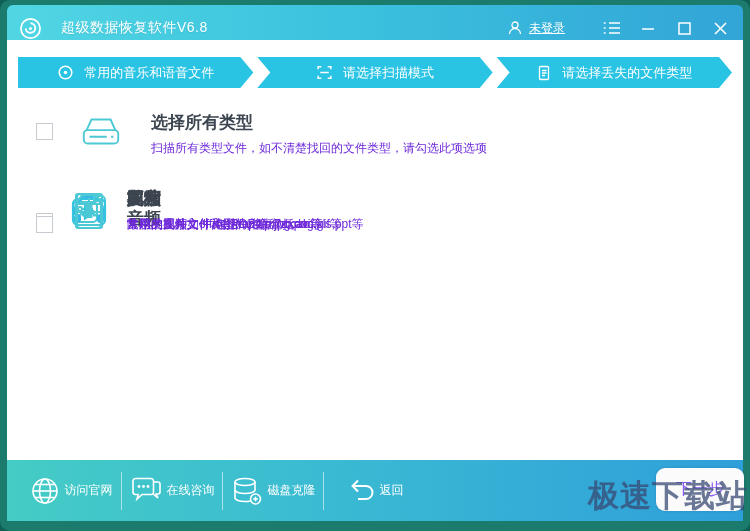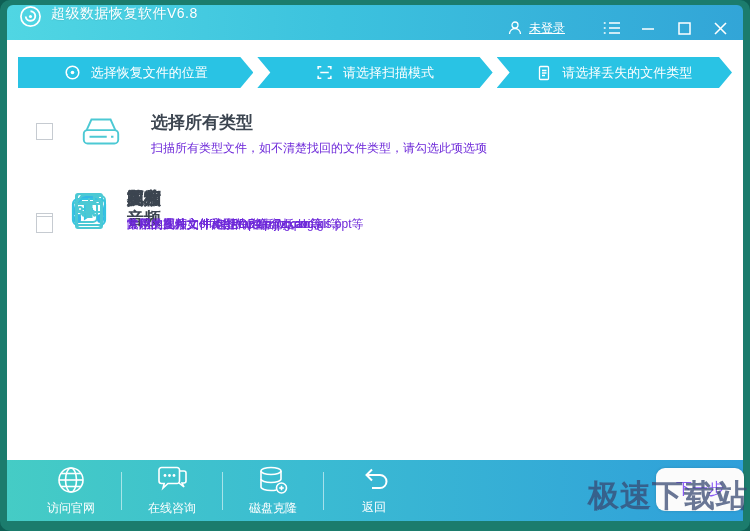--- a/index.html
+++ b/index.html
@@ -2,21 +2,21 @@
 <html><head>
 <meta charset="utf-8">
 <style>
   html,body{margin:0;padding:0;}
   body{width:750px;height:531px;overflow:hidden;font-family:"Liberation Sans","DejaVu Sans",sans-serif;background:#0e5f54;}
   .window{position:relative;width:750px;height:531px;background:#1b7c6d;border-radius:10px;overflow:hidden;}
 
   
   .titlebar{position:absolute;top:5px;left:7px;right:7px;height:46px;
     background:linear-gradient(90deg,#50d6e3 0%,#3cc2de 45%,#32a5d7 100%);
-    border-radius:6px 6px 0 0;display:flex;color:#fff;}
+    border-radius:6px 6px 0 0;display:flex;align-items:center;color:#fff;gap:10px;}
   .logo{width:23px;height:23px;margin-left:12px;flex:0 0 auto;}
   .app-title{margin-left:9px;font-size:14px;letter-spacing:.5px;text-shadow:0 1px 1px rgba(0,0,0,.08);}
   .tb-right{margin-left:auto;display:flex;align-items:center;}
   .login{display:flex;align-items:center;font-size:12px;margin-right:32px;cursor:pointer;text-decoration:underline;}
   .login svg{margin-right:6px;}
   .tb-ico{width:30px;height:24px;display:flex;align-items:center;justify-content:center;cursor:pointer;}
   .tb-ico + .tb-ico{margin-left:6px;}
 
   
   .main{position:absolute;top:40px;left:7px;right:7px;height:420px;background:#ffffff;}
@@ -39,21 +39,21 @@
   .checkbox.checked svg{display:block;}
   .type-ico{width:44px;height:44px;margin:0 16px 0 14px;flex:0 0 auto;display:flex;align-items:center;justify-content:center;}
   .type-text{padding-top:2px;}
   .type-title{font-size:17px;font-weight:bold;color:#3c4550;line-height:22px;}
   .type-desc{font-size:12px;color:#6d28d9;margin-top:6px;white-space:nowrap;}
 
   
   .footer{position:absolute;left:7px;right:7px;top:460px;height:61px;
     background:linear-gradient(90deg,#45ccc5 0%,#3bbcd2 40%,#2f9fda 100%);
     display:flex;align-items:center;padding-left:16px;box-sizing:border-box;}
-  .fbtn{width:96px;height:100%;display:flex;flex-direction:column;align-items:center;justify-content:center;gap:5px;color:#fff;font-size:12px;cursor:pointer;}
+  .fbtn{width:96px;height:100%;display:flex;flex-direction:row;align-items:center;justify-content:center;gap:5px;color:#fff;font-size:12px;cursor:pointer;}
   .fdiv{width:1px;height:38px;background:rgba(255,255,255,.55);margin:0 2px;}
 
   
   .next-btn{position:absolute;right:6px;bottom:20px;width:88px;height:43px;background:#fbfbfb;border-radius:9px;
     color:#8b5cf6;font-size:16px;display:flex;align-items:center;justify-content:center;cursor:pointer;box-shadow:0 0 3px rgba(0,0,0,.15);}
   .watermark{position:absolute;right:2px;bottom:14px;font-size:31px;font-weight:bold;
     color:rgba(56,74,115,.75);letter-spacing:1px;pointer-events:none;z-index:5;white-space:nowrap;margin-left:8px;}
 </style>
 </head>
 <body>
@@ -108,21 +108,21 @@
   <div class="main">
 
     <div class="steps">
       <div class="step step-first">
         <svg width="17" height="17" viewBox="0 0 17 17" fill="none" stroke="#fff" stroke-width="1.5">
           <circle cx="8.5" cy="8.5" r="6.3"></circle>
           <circle cx="8.5" cy="8.5" r="1.8" fill="#fff" stroke="none"></circle>
           <path d="M14.8 5.8 l-2 1 l2.2 .9 z" fill="#fff" stroke="none"></path>
           <path d="M2.2 11.2 l2-1 l-2.2 -.9 z" fill="#fff" stroke="none"></path>
         </svg>
-        <span>选择恢复文件的位置</span>
+        <span>常用的音乐和语音文件</span>
       </div>
       <div class="step step-mid">
         <svg width="17" height="17" viewBox="0 0 16 16" fill="none" stroke="#fff" stroke-width="1.4">
           <path d="M2 5 V2.5 H5"></path>
             <path d="M11 2.5 H14 V5"></path>
             <path d="M14 11 V13.5 H11"></path>
             <path d="M5 13.5 H2 V11"></path>
           <line x1="4" y1="8" x2="12" y2="8"></line>
         </svg>
         <span>请选择扫描模式</span>

